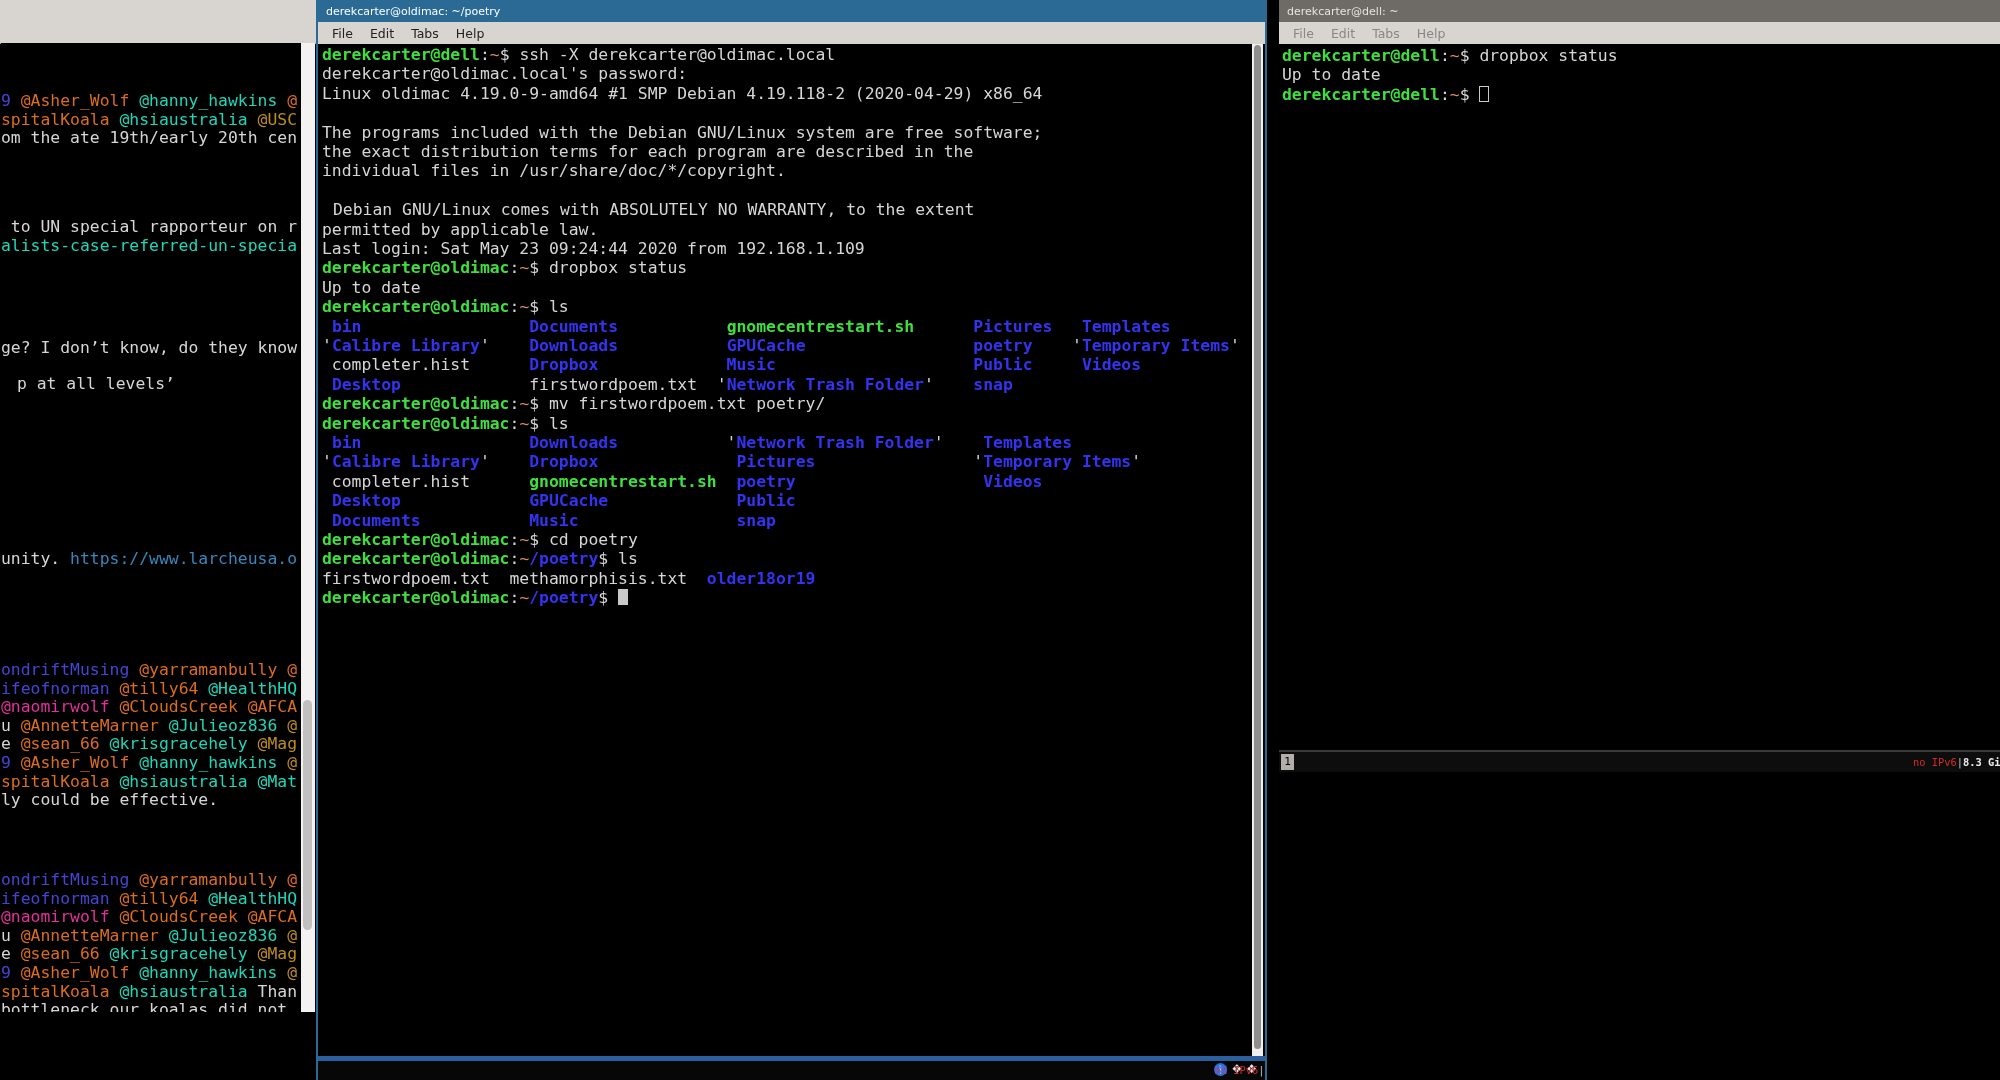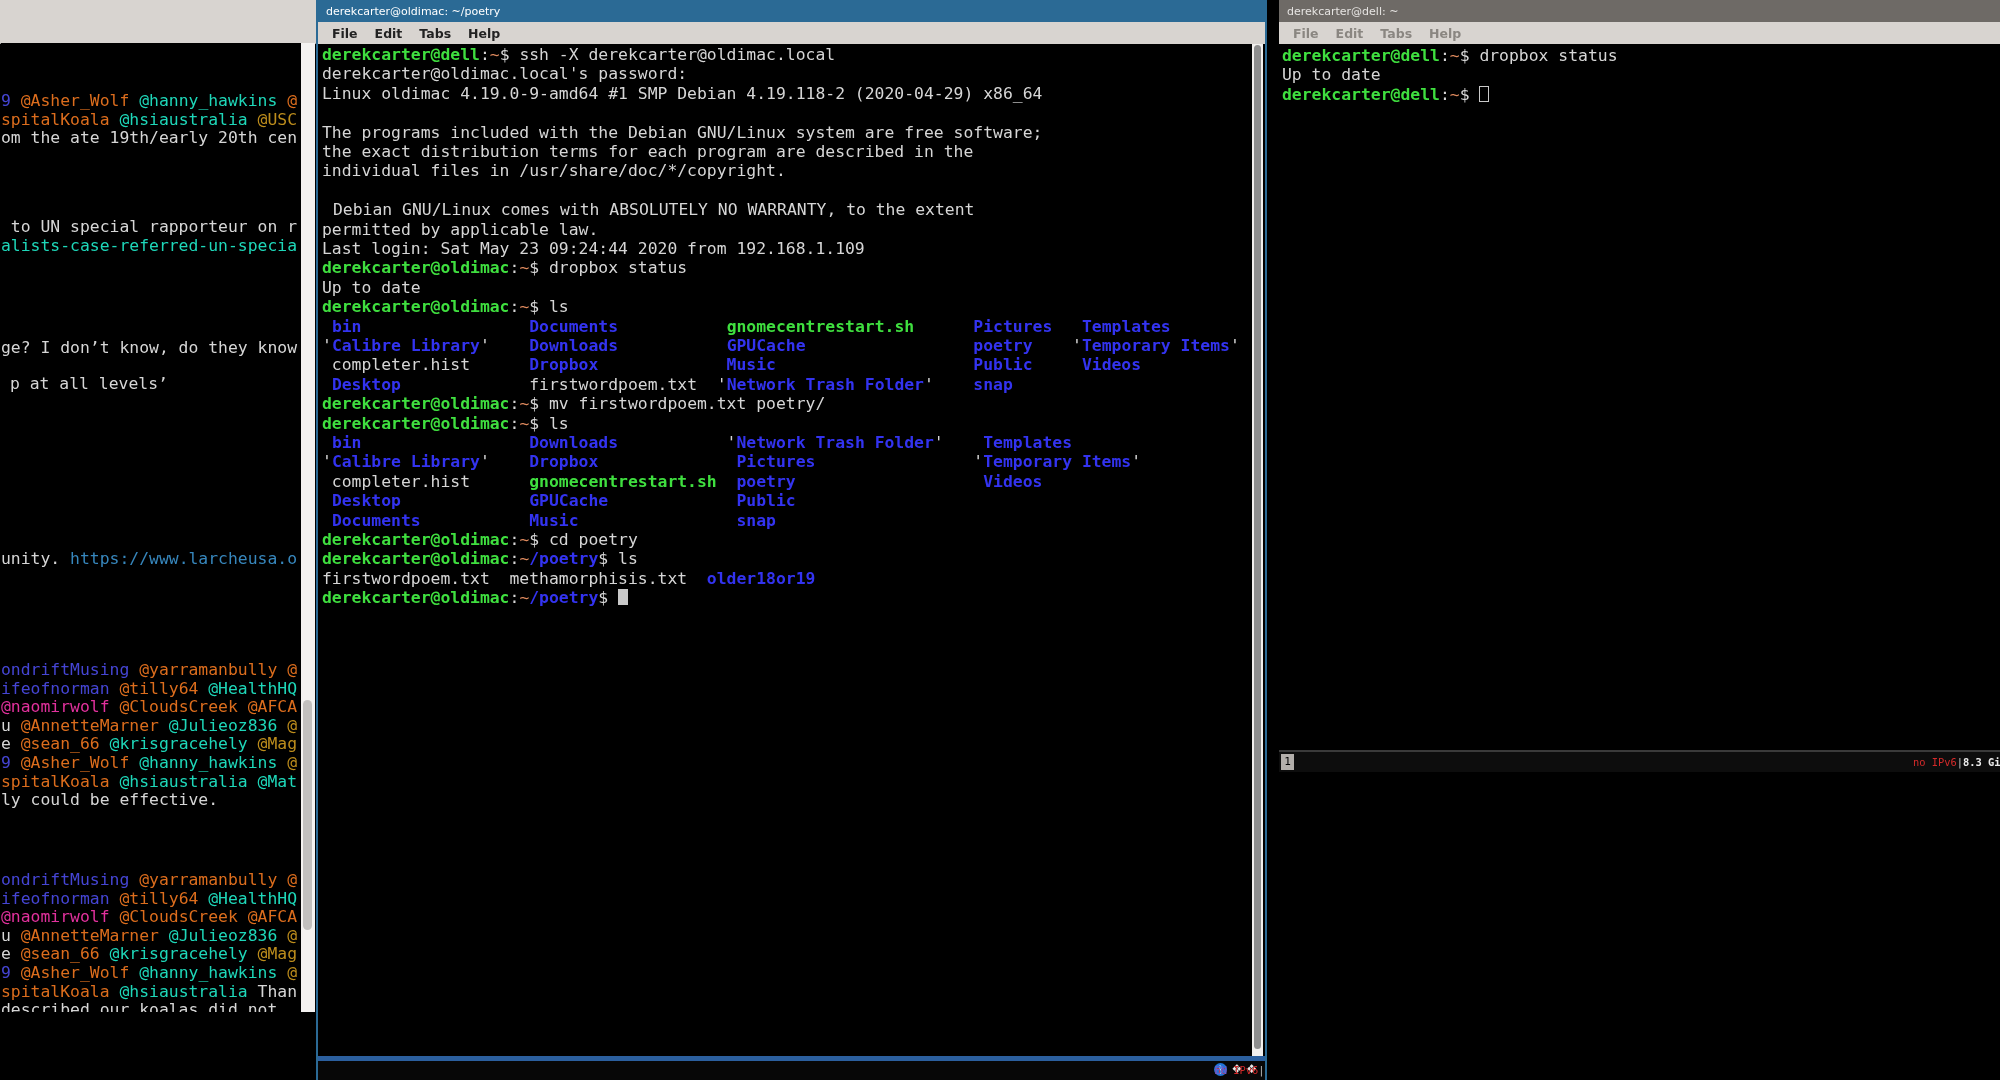--- a/index.html
+++ b/index.html
@@ -1,21 +1,21 @@
 <!DOCTYPE html>
 <html><head>
 <meta charset="utf-8">
 <style>
   html,body{margin:0;padding:0;background:#000;width:2000px;height:1080px;overflow:hidden;}
   body{position:relative;font-family:"DejaVu Sans",sans-serif;}
   .window{position:absolute;overflow:hidden;}
   .titlebar{position:absolute;left:0;right:0;top:0;height:22px;display:flex;align-items:center;}
   .titletext{font-size:11px;padding-left:8px;white-space:nowrap;}
   .menubar{position:absolute;left:0;right:0;top:22px;height:22px;display:flex;align-items:center;gap:17px;padding-left:14px;font-size:12.5px;}
-  .menubar span{cursor:default;font-weight:bold;}
+  .menubar span{cursor:default;}
   .termarea{position:absolute;left:0;right:0;background:#000;}
   .tline{position:absolute;white-space:pre;font-family:"DejaVu Sans Mono",monospace;font-size:16.4px;line-height:19px;height:19px;}
   .cursor-block{display:inline-block;width:9.6px;height:16px;background:#c9c9c9;vertical-align:-2px;}
   .cursor-hollow{display:inline-block;width:7.5px;height:14px;border:1.5px solid #c9c9c9;background:transparent;vertical-align:-2px;}
   .sbar{position:absolute;font-family:"DejaVu Sans Mono",monospace;font-size:10.4px;white-space:pre;}
   .statusrow{display:inline-flex;align-items:center;gap:4px;}
   .bt-icon{display:inline-block;width:13px;height:13px;border-radius:50%;color:#fff;font-size:10px;line-height:13px;text-align:center;font-family:"DejaVu Sans",sans-serif;}
   .db-icon{font-size:12px;line-height:13px;}
   .scroll-trough{position:absolute;}
   .scroll-thumb{position:absolute;border-radius:5px;}
@@ -25,38 +25,38 @@
 
 <div class="window" style="left:0;top:0;width:316px;height:1012px;background:#000;">
   <div style="position:absolute;left:0;top:0;width:316px;height:43px;background:#d8d4d0;border-bottom:1px solid #a8a4a0;"></div>
   <div class="termarea" style="top:43px;bottom:0;left:1px;right:15px;">
       <div class="tline" style="top: 48px; left: 0px;"><span style="color: rgb(69, 69, 212);">9 </span><span style="color: rgb(220, 109, 29);">@Asher_Wolf </span><span style="color: rgb(30, 215, 185);">@hanny_hawkins </span><span style="color: rgb(220, 109, 29);">@</span></div>
       <div class="tline" style="top: 66.6px; left: 0px;"><span style="color: rgb(220, 109, 29);">spitalKoala </span><span style="color: rgb(30, 215, 185);">@hsiaustralia </span><span style="color: rgb(189, 141, 28);">@USC</span></div>
       <div class="tline" style="top: 85.2px; left: 0px;"><span style="color: rgb(214, 214, 214);">om the ate 19th/early 20th cen</span></div>
       <div class="tline" style="top: 174px; left: 0px;"><span style="color: rgb(214, 214, 214);"> to UN special rapporteur on r</span></div>
       <div class="tline" style="top: 192.6px; left: 0px;"><span style="color: rgb(30, 215, 185);">alists-case-referred-un-specia</span></div>
       <div class="tline" style="top: 295px; left: 0px;"><span style="color: rgb(214, 214, 214);">ge? I don’t know, do they know</span></div>
-      <div class="tline" style="top: 331px; left: 9px;"><span style="color: rgb(214, 214, 214);">p at all levels’</span></div>
+      <div class="tline" style="top: 331px; left: 0px; padding-left: 16px;"><span style="color: rgb(214, 214, 214);">p at all levels’</span></div>
       <div class="tline" style="top: 506px; left: 0px;"><span style="color: rgb(214, 214, 214);">unity. </span><span style="color: rgb(55, 135, 189);">https://www.larcheusa.o</span></div>
       <div class="tline" style="top: 617px; left: 0px;"><span style="color: rgb(69, 69, 212);">ondriftMusing </span><span style="color: rgb(220, 109, 29);">@yarramanbully </span><span style="color: rgb(220, 109, 29);">@</span></div>
       <div class="tline" style="top: 635.6px; left: 0px;"><span style="color: rgb(69, 69, 212);">ifeofnorman </span><span style="color: rgb(220, 109, 29);">@tilly64 </span><span style="color: rgb(30, 215, 185);">@HealthHQ</span></div>
       <div class="tline" style="top: 654.2px; left: 0px;"><span style="color: rgb(226, 49, 157);">@naomirwolf </span><span style="color: rgb(220, 109, 29);">@CloudsCreek </span><span style="color: rgb(220, 109, 29);">@AFCA</span></div>
       <div class="tline" style="top: 672.8px; left: 0px;"><span style="color: rgb(214, 214, 214);">u </span><span style="color: rgb(220, 109, 29);">@AnnetteMarner </span><span style="color: rgb(30, 215, 185);">@Julieoz836 </span><span style="color: rgb(189, 141, 28);">@</span></div>
       <div class="tline" style="top: 691.4px; left: 0px;"><span style="color: rgb(214, 214, 214);">e </span><span style="color: rgb(220, 109, 29);">@sean_66 </span><span style="color: rgb(30, 215, 185);">@krisgracehely </span><span style="color: rgb(189, 141, 28);">@Mag</span></div>
       <div class="tline" style="top: 710px; left: 0px;"><span style="color: rgb(69, 69, 212);">9 </span><span style="color: rgb(220, 109, 29);">@Asher_Wolf </span><span style="color: rgb(30, 215, 185);">@hanny_hawkins </span><span style="color: rgb(189, 141, 28);">@</span></div>
       <div class="tline" style="top: 728.6px; left: 0px;"><span style="color: rgb(220, 109, 29);">spitalKoala </span><span style="color: rgb(30, 215, 185);">@hsiaustralia </span><span style="color: rgb(30, 215, 185);">@Mat</span></div>
       <div class="tline" style="top: 747.2px; left: 0px;"><span style="color: rgb(214, 214, 214);">ly could be effective.</span></div>
       <div class="tline" style="top: 827px; left: 0px;"><span style="color: rgb(69, 69, 212);">ondriftMusing </span><span style="color: rgb(220, 109, 29);">@yarramanbully </span><span style="color: rgb(220, 109, 29);">@</span></div>
       <div class="tline" style="top: 845.6px; left: 0px;"><span style="color: rgb(69, 69, 212);">ifeofnorman </span><span style="color: rgb(220, 109, 29);">@tilly64 </span><span style="color: rgb(30, 215, 185);">@HealthHQ</span></div>
       <div class="tline" style="top: 864.2px; left: 0px;"><span style="color: rgb(226, 49, 157);">@naomirwolf </span><span style="color: rgb(220, 109, 29);">@CloudsCreek </span><span style="color: rgb(220, 109, 29);">@AFCA</span></div>
       <div class="tline" style="top: 882.8px; left: 0px;"><span style="color: rgb(214, 214, 214);">u </span><span style="color: rgb(220, 109, 29);">@AnnetteMarner </span><span style="color: rgb(30, 215, 185);">@Julieoz836 </span><span style="color: rgb(189, 141, 28);">@</span></div>
       <div class="tline" style="top: 901.4px; left: 0px;"><span style="color: rgb(214, 214, 214);">e </span><span style="color: rgb(220, 109, 29);">@sean_66 </span><span style="color: rgb(30, 215, 185);">@krisgracehely </span><span style="color: rgb(189, 141, 28);">@Mag</span></div>
       <div class="tline" style="top: 920px; left: 0px;"><span style="color: rgb(69, 69, 212);">9 </span><span style="color: rgb(220, 109, 29);">@Asher_Wolf </span><span style="color: rgb(30, 215, 185);">@hanny_hawkins </span><span style="color: rgb(189, 141, 28);">@</span></div>
       <div class="tline" style="top: 938.6px; left: 0px;"><span style="color: rgb(220, 109, 29);">spitalKoala </span><span style="color: rgb(30, 215, 185);">@hsiaustralia </span><span style="color: rgb(214, 214, 214);">Than</span></div>
-      <div class="tline" style="top: 957.2px; left: 0px;"><span style="color: rgb(214, 214, 214);">described our koalas did not</span></div>
+      <div class="tline" style="top: 957.2px; left: 0px;"><span style="color: rgb(214, 214, 214);">bottleneck our koalas did not</span></div>
       <div class="tline" style="top: 975.8px; left: 0px; text-align: right;"><span style="color: rgb(214, 214, 214);">change with severely reduced g</span></div>
     </div>
 
   <div class="scroll-trough" style="left:301px;top:43px;width:14px;height:1014px;background:#f4f2f0;">
     <div class="scroll-thumb" style="left:2px;top:657px;width:9px;height:230px;background:#c2c0be;"></div>
     <div class="scroll-thumb" style="left:1.5px;top:995px;width:10px;height:16px;background:#c8c6c4;"></div>
   </div>
   <div style="position:absolute;left:0;top:1056px;width:316px;height:2px;background:#242424;"></div>
 </div>
 

